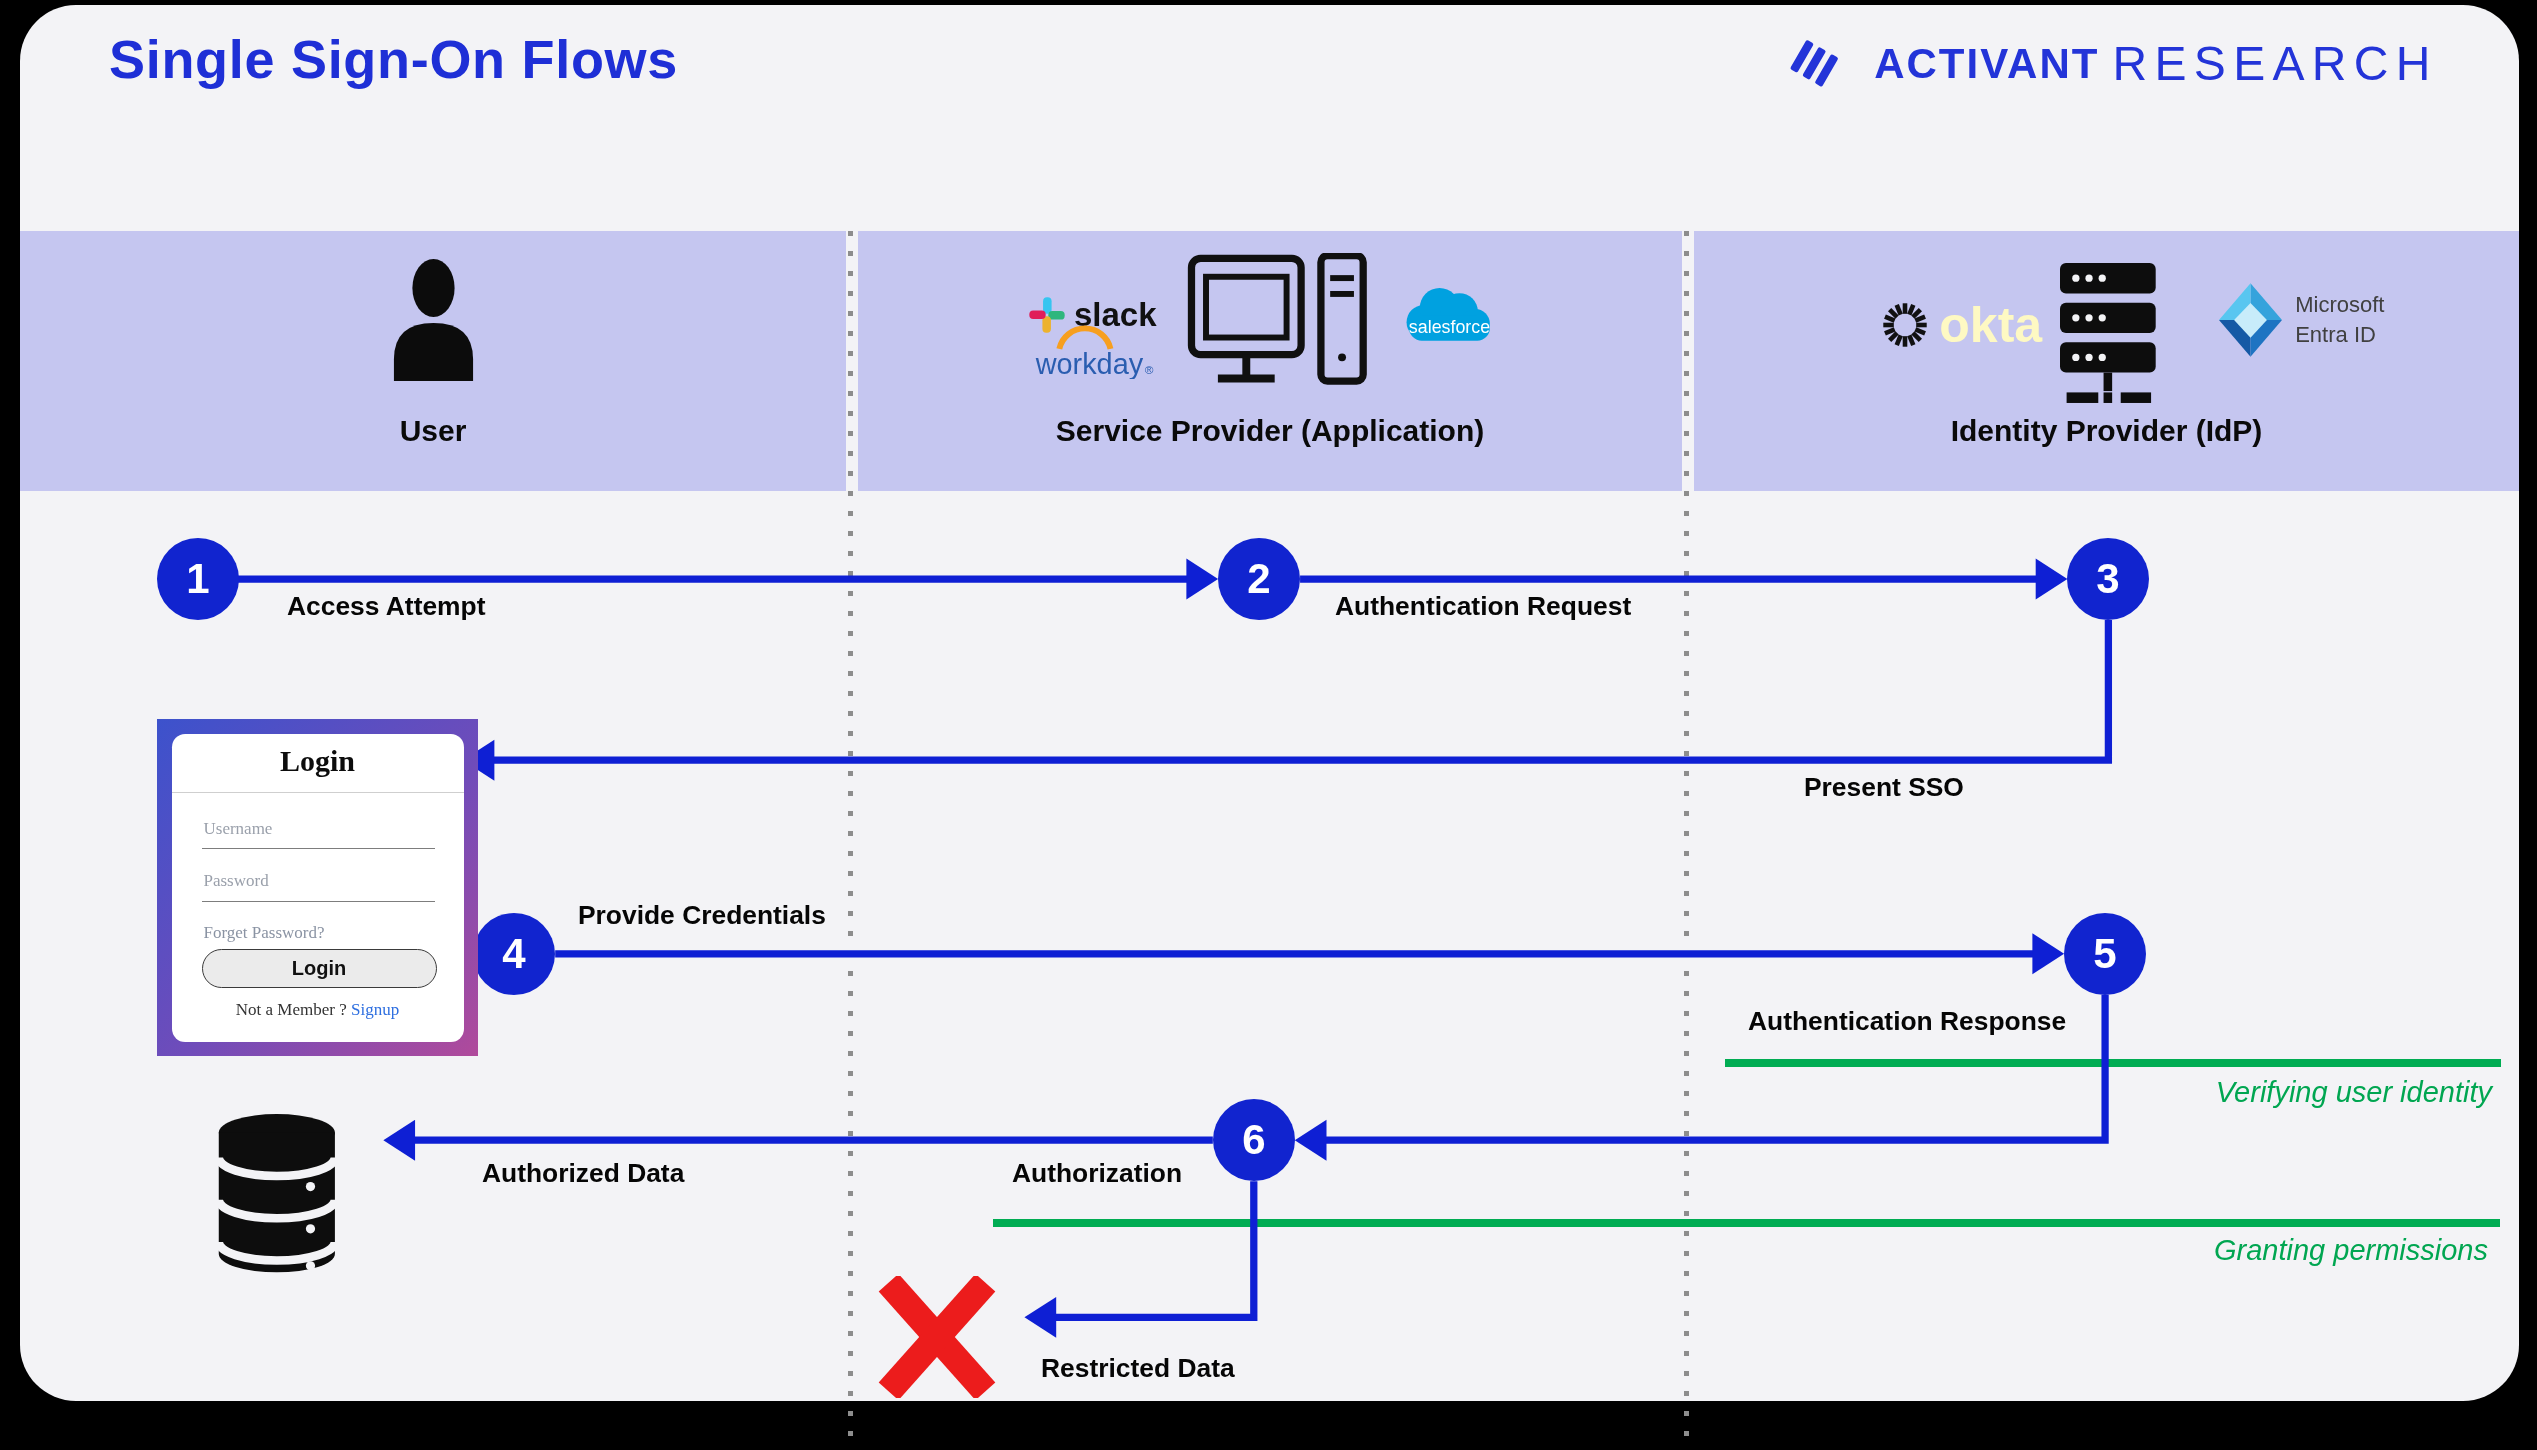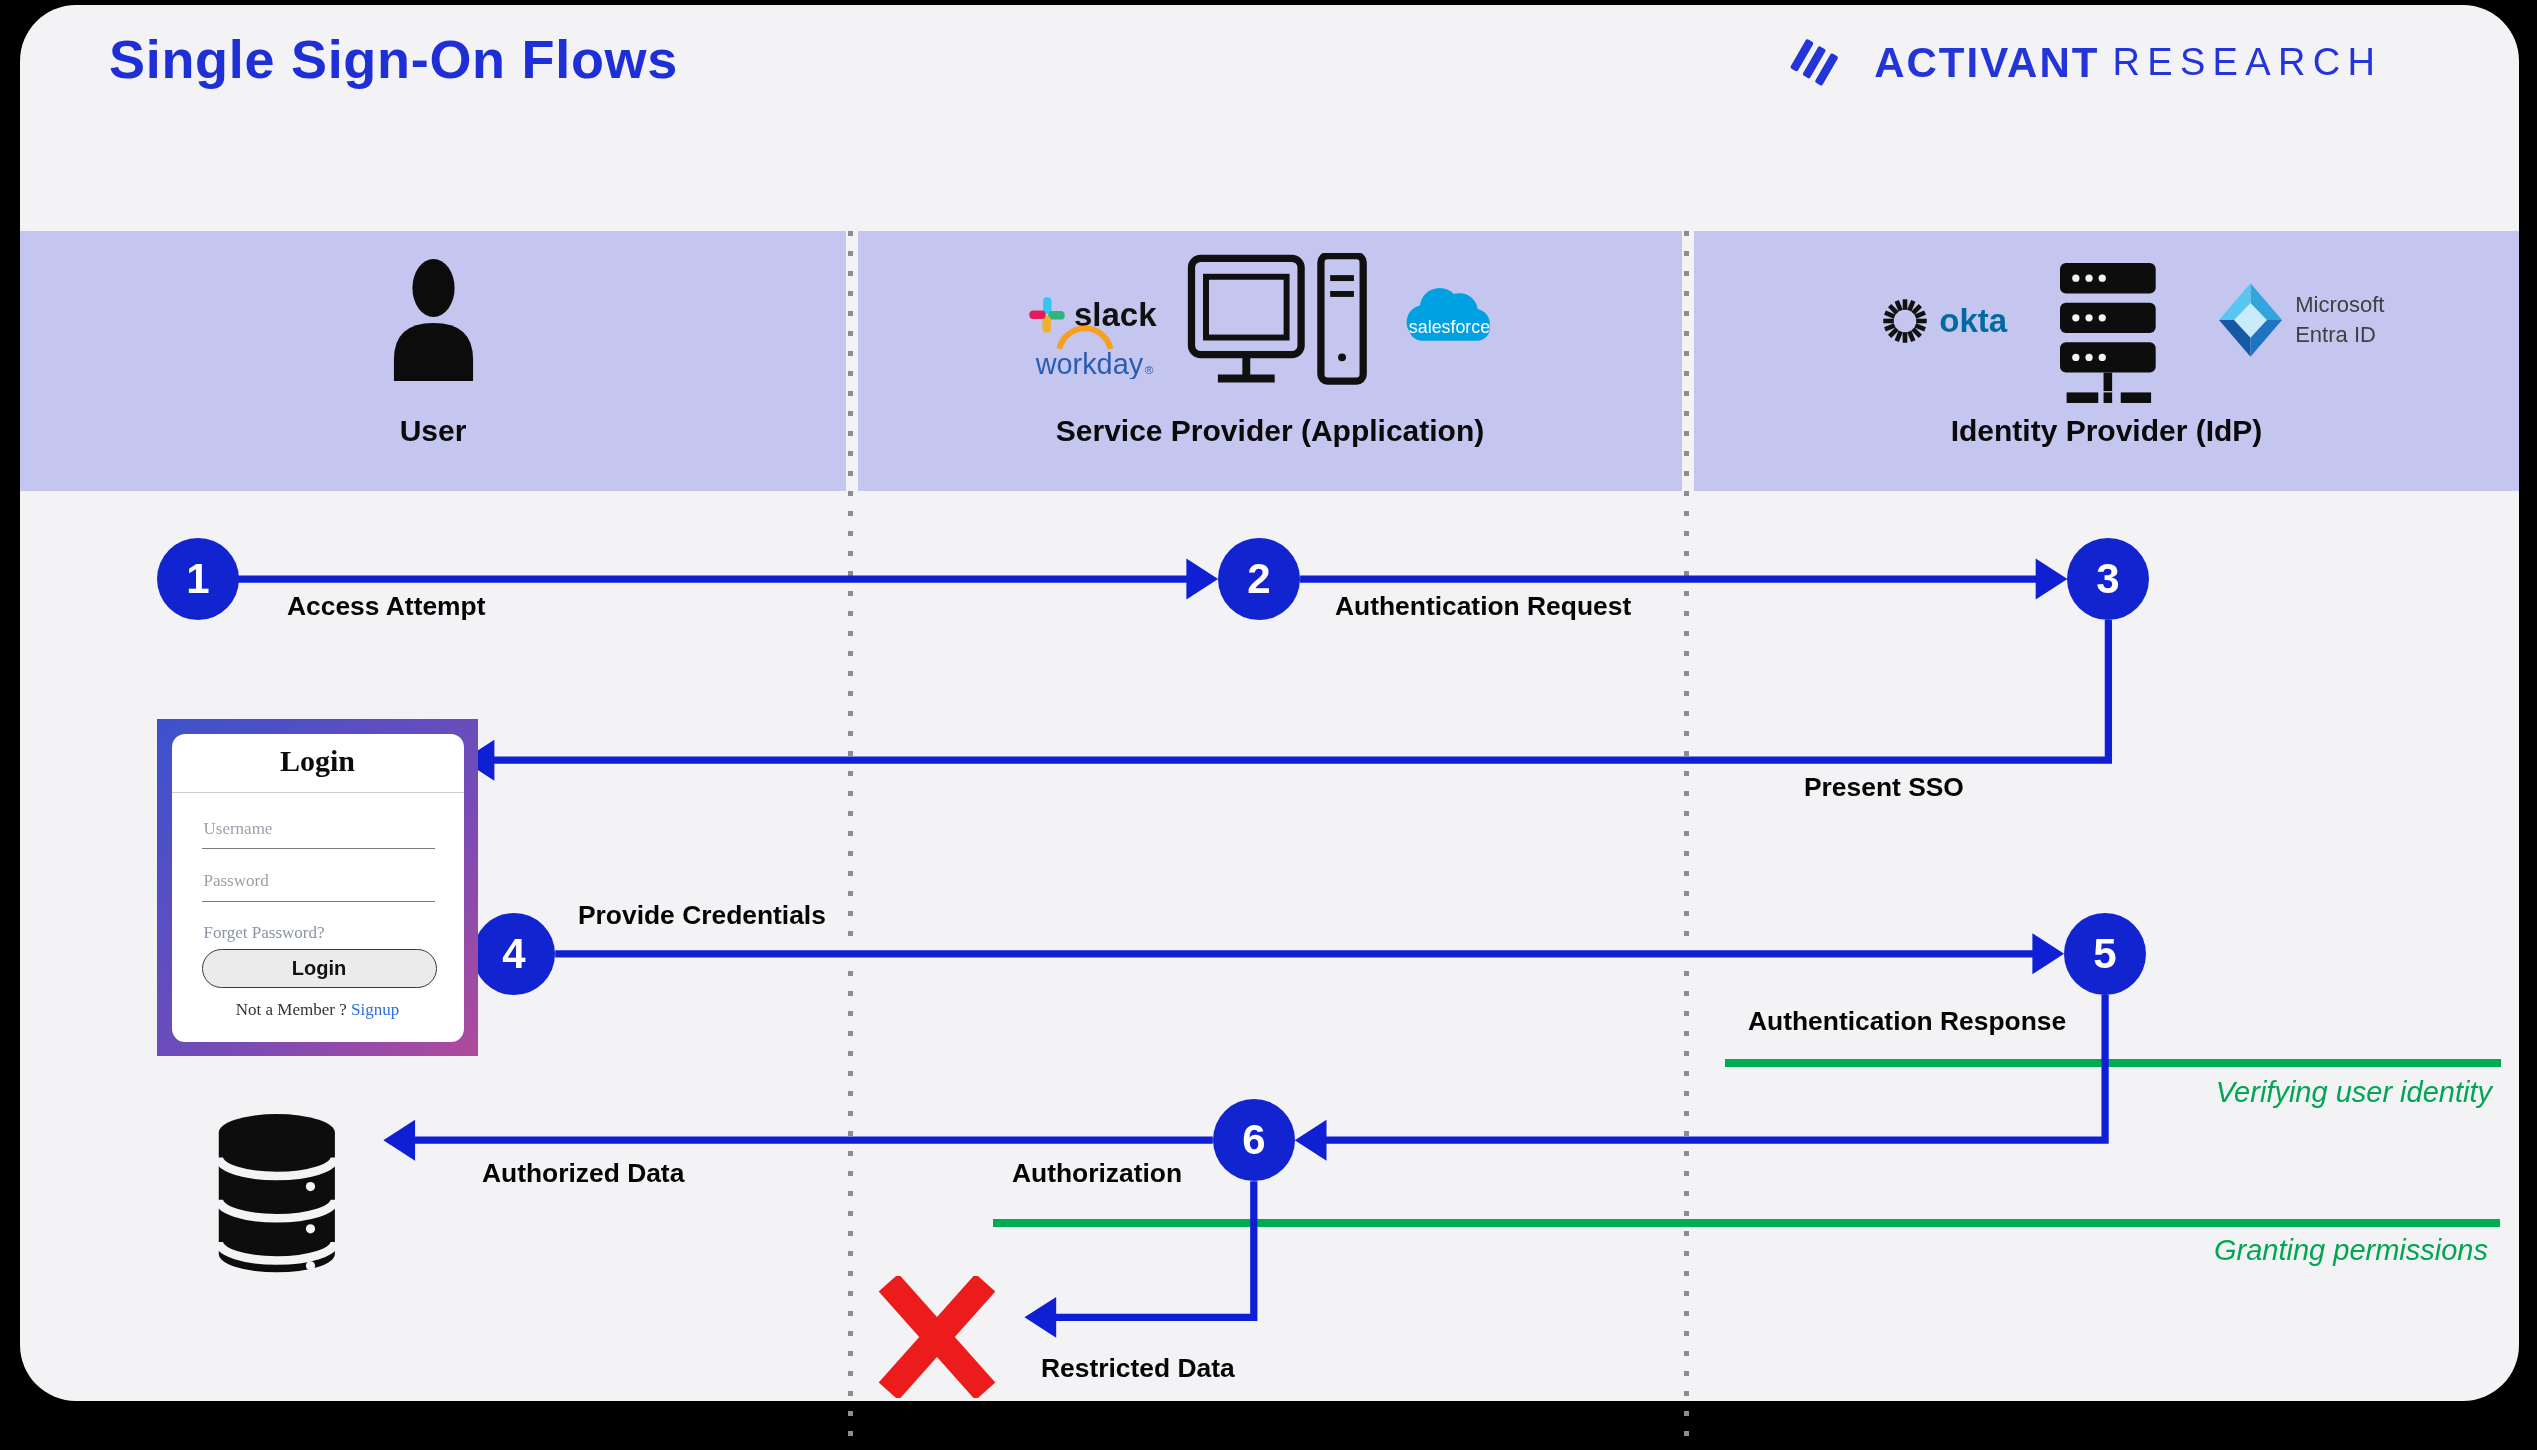--- a/index.html
+++ b/index.html
@@ -2,21 +2,21 @@
 <html style="font-size:10.6px"><head>
 <meta charset="utf-8">
 <style>
   html,body{margin:0;padding:0;background:#000;width:2538px;height:1451px;overflow:hidden;
     font-family:"Liberation Sans",sans-serif;}
   #canvas{position:absolute;top:0;left:0;width:2538px;height:1451px;}
   .card{position:absolute;left:20px;top:5.3px;width:2499px;height:1396px;background:#f3f3f6;border-radius:56px;}
   .page-title{position:absolute;left:109px;top:28px;font-size:54px;font-weight:bold;color:#1e2fd6;letter-spacing:0.7px;white-space:nowrap;}
   .brand{position:absolute;left:1788px;top:36px;display:flex;align-items:center;gap:13.2px;}
   .brand .bold{font-size:42px;font-weight:bold;color:#2334d8;letter-spacing:2px;margin-left:20px;}
-  .brand .light{font-size:38px;font-weight:normal;color:#2334d8;letter-spacing:7.3px;}
+  .brand .light{font-size:48px;font-weight:normal;color:#2334d8;letter-spacing:7.3px;}
   .lane{position:absolute;top:231px;height:260px;background:#c5c6f0;}
   .lane-label{position:absolute;top:414px;font-size:30px;font-weight:bold;color:#0a0a0a;text-align:center;white-space:nowrap;}
   .vline{position:absolute;top:231px;width:4.6px;height:1219px;
     background:repeating-linear-gradient(to bottom,#8d8d8d 0 4.6px,transparent 4.6px 20px);}
   .circle{position:absolute;width:82px;height:82px;border-radius:50%;background:#1124cf;
     color:#fff;font-size:42px;font-weight:bold;display:flex;align-items:center;justify-content:center;}
   .step-label{position:absolute;font-size:26.4px;font-weight:bold;color:#060606;white-space:nowrap;}
   .green-label{position:absolute;font-size:29px;font-style:italic;color:#00a651;white-space:nowrap;}
   .green-line{position:absolute;height:8px;background:#00ac53;}
   svg.overlay{position:absolute;left:0;top:0;}
@@ -122,21 +122,21 @@
         <line x1="38" y1="5" x2="38" y2="21" transform="rotate(180 38 38)"></line>
         <line x1="38" y1="5" x2="38" y2="21" transform="rotate(202.5 38 38)"></line>
         <line x1="38" y1="5" x2="38" y2="21" transform="rotate(225 38 38)"></line>
         <line x1="38" y1="5" x2="38" y2="21" transform="rotate(247.5 38 38)"></line>
         <line x1="38" y1="5" x2="38" y2="21" transform="rotate(270 38 38)"></line>
         <line x1="38" y1="5" x2="38" y2="21" transform="rotate(292.5 38 38)"></line>
         <line x1="38" y1="5" x2="38" y2="21" transform="rotate(315 38 38)"></line>
         <line x1="38" y1="5" x2="38" y2="21" transform="rotate(337.5 38 38)"></line>
       </g>
     </svg>
-    <span style="font-size:33px;font-weight:bold;color:#0369a1;">okta</span>
+    <span style="font-size:50px;font-weight:bold;color:#fef9c3;">okta</span>
   </div>
 
   <svg class="overlay" style="left:2060px;top:263px;" width="99" height="142" viewBox="0 0 150 215">
     <g fill="#0d0d0d">
       <rect x="0" y="0" width="145" height="46" rx="9"></rect>
       <rect x="0" y="60" width="145" height="46" rx="9"></rect>
       <rect x="0" y="120" width="145" height="46" rx="9"></rect>
       <rect x="66" y="166" width="13" height="28"></rect>
       <rect x="10" y="196" width="48" height="16"></rect>
       <rect x="66" y="196" width="13" height="16"></rect>

